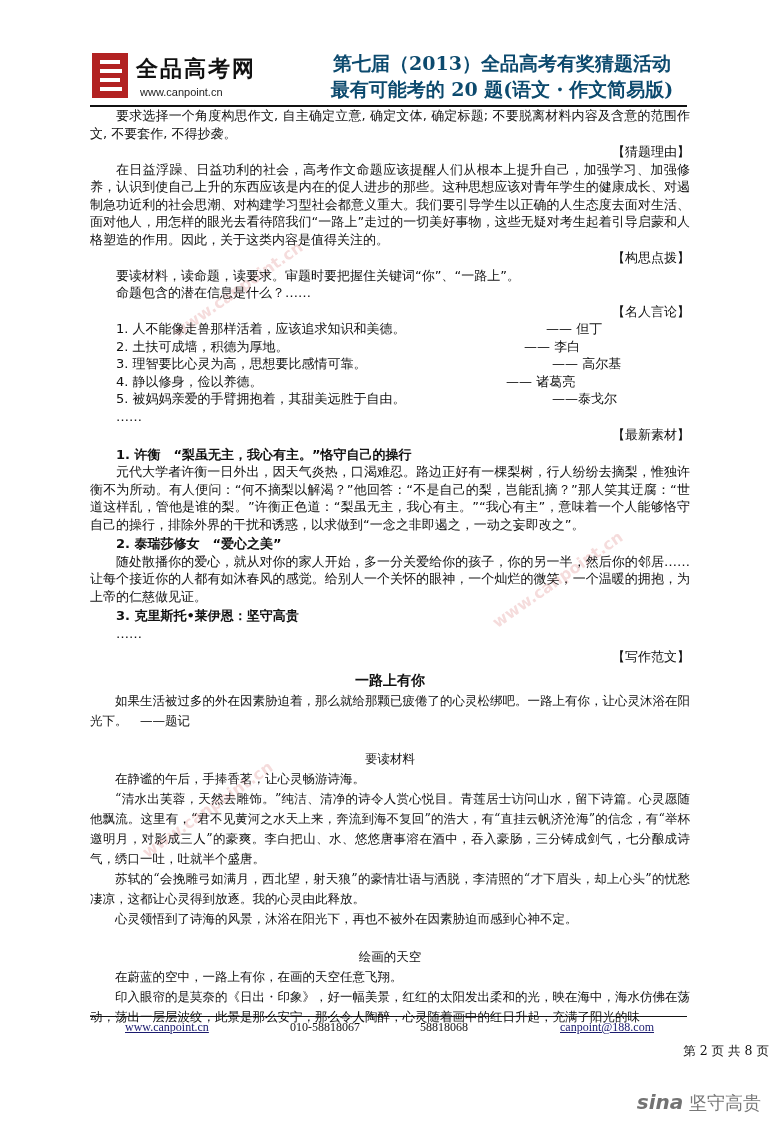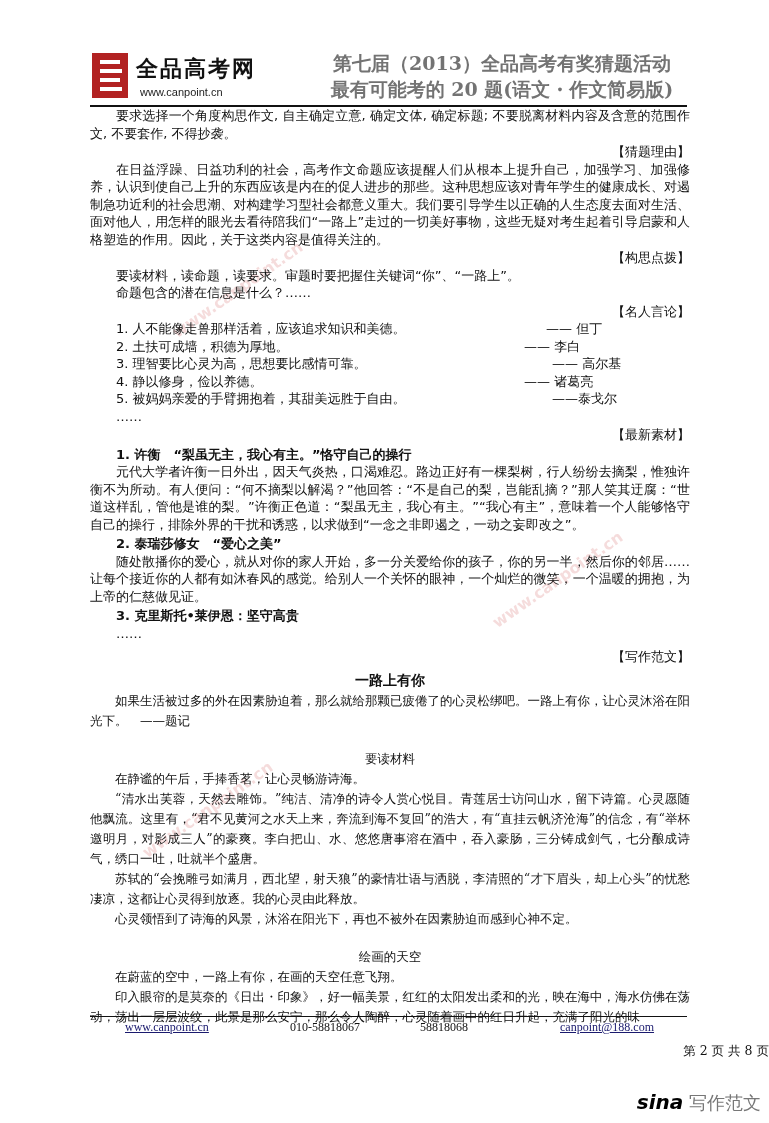--- a/index.html
+++ b/index.html
@@ -5,38 +5,38 @@
   html, body { margin:0; padding:0; }
   body { width:769px; height:1123px; background:#fff; position:relative; overflow:hidden;
          font-family:"DejaVu Sans", sans-serif; color:#111; }
   .page { position:absolute; left:0; top:0; width:769px; height:875px; }
   .header { position:absolute; left:92px; top:50px; width:600px; height:56px; }
   .logo-mark { position:absolute; left:0; top:3px; width:36px; height:45px; }
   .logo-cn { position:absolute; left:44px; top:4px; font-family:"DejaVu Serif", serif; font-weight:bold;
              font-size:22px; letter-spacing:2px; color:#111; }
   .logo-url { position:absolute; left:48px; top:36px; font-family:"Liberation Sans", sans-serif; font-size:11px; color:#222; }
   .title { position:absolute; left:200px; top:0; width:420px; text-align:center; font-family:"DejaVu Serif", serif;
-           font-weight:bold; font-size:19px; line-height:26px; color:#737373; }
+           font-weight:bold; font-size:19px; line-height:26px; color:#0c4a6e; }
   .hrule { position:absolute; left:90px; width:597px; height:0; border-top:2px solid #111; }
   .body { position:absolute; left:90px; top:107px; width:600px; font-size:13px; line-height:17.5px; }
   .p { margin:0; text-indent:2em; text-align:justify; }
   .h { font-weight:normal; font-size:13px; margin:1px 0 0 -2px;text-align:right; }
   .sub { font-weight:bold; margin:2px 0 0 26px; }
   .quote { display:flex; margin-left:26px; height:17.5px; }
   .quote .q { width:370px; }
   .ellip { margin-left:26px; }
   .essay { font-family:"DejaVu Serif", serif; font-size:12.5px; line-height:20px; }
   .essay-title { text-align:center; font-weight:bold; font-size:14px; margin:6px 0 2px; }
   .section-title { text-align:center; font-family:"DejaVu Serif", serif; font-size:12.5px; margin:18px 0 0; }
   .footer-links { position:absolute; top:1020px; left:90px; width:597px; font-family:"Liberation Serif", serif; font-size:12px; }
   .footer-links span { position:absolute; top:0; }
   .link { color:#1a1a6e; text-decoration:underline; }
   .pager { position:absolute; top:1043px; left:0; width:769px; text-align:right; font-family:"DejaVu Serif", serif; font-size:12.5px; }
   .sina { position:absolute; right:8px; top:1090px; font-family:"DejaVu Sans", sans-serif; color:#777; font-size:18px; }
-  .sina b { font-style:italic; font-size:20px; color:#000000; }
+  .sina b { font-style:italic; font-size:20px; color:#737373; }
   .wm { position:absolute; color:rgba(200,60,60,0.18); font-weight:bold; font-size:16px; transform:rotate(-35deg); }
 </style>
 </head>
 <body>
 
 <div class="page">
 
   <div class="header">
     <svg class="logo-mark" viewBox="0 0 36 45">
       <rect x="0" y="0" width="36" height="45" fill="#b22222"></rect>
@@ -78,21 +78,21 @@
     <div class="quote">
       <span class="q">2. 土扶可成墙，积德为厚地。</span>
       <span style="margin-left:38px">—— 李白</span>
     </div>
     <div class="quote">
       <span class="q">3. 理智要比心灵为高，思想要比感情可靠。</span>
       <span style="margin-left:66px">—— 高尔基</span>
     </div>
     <div class="quote">
       <span class="q">4. 静以修身，俭以养德。</span>
-      <span style="margin-left:38px">—— 诸葛亮</span>
+      <span style="margin-left:20px">—— 诸葛亮</span>
     </div>
     <div class="quote">
       <span class="q">5. 被妈妈亲爱的手臂拥抱着，其甜美远胜于自由。</span>
       <span style="margin-left:66px">——泰戈尔</span>
     </div>
     <div class="ellip">……</div>
 
     <div class="h">【最新素材】</div>
     <div class="sub">1. 许衡　“梨虽无主，我心有主。”恪守自己的操行</div>
     <p class="p">元代大学者许衡一日外出，因天气炎热，口渴难忍。路边正好有一棵梨树，行人纷纷去摘梨，惟独许衡不为所动。有人便问：“何不摘梨以解渴？”他回答：“不是自己的梨，岂能乱摘？”那人笑其迂腐：“世道这样乱，管他是谁的梨。”许衡正色道：“梨虽无主，我心有主。”“我心有主”，意味着一个人能够恪守自己的操行，排除外界的干扰和诱惑，以求做到“一念之非即遏之，一动之妄即改之”。</p>
@@ -121,15 +121,15 @@
   <div class="footer-links">
     <span class="link" style="left:35px">www.canpoint.cn</span>
     <span style="left:200px">010-58818067</span>
     <span style="left:330px">58818068</span>
     <span class="link" style="left:470px">canpoint@188.com</span>
   </div>
   <div class="pager">第 2 页 共 8 页</div>
 
   <div class="sina">
     <b>sina</b>
-    <span>写作范文</span>
+    <span>坚守高贵</span>
   </div>
 </div>
 
 </body></html>

